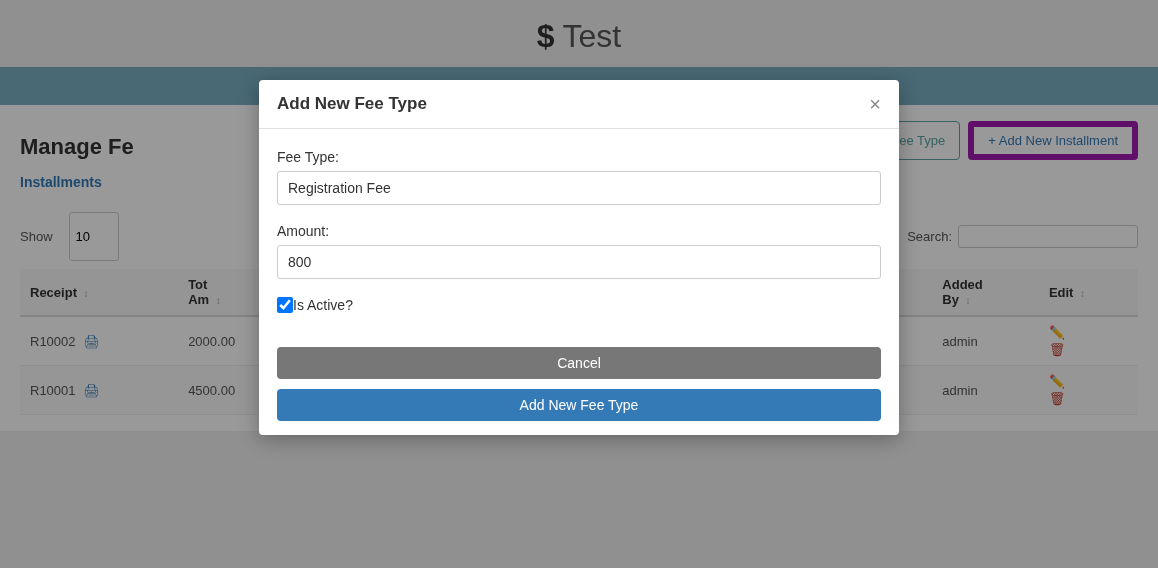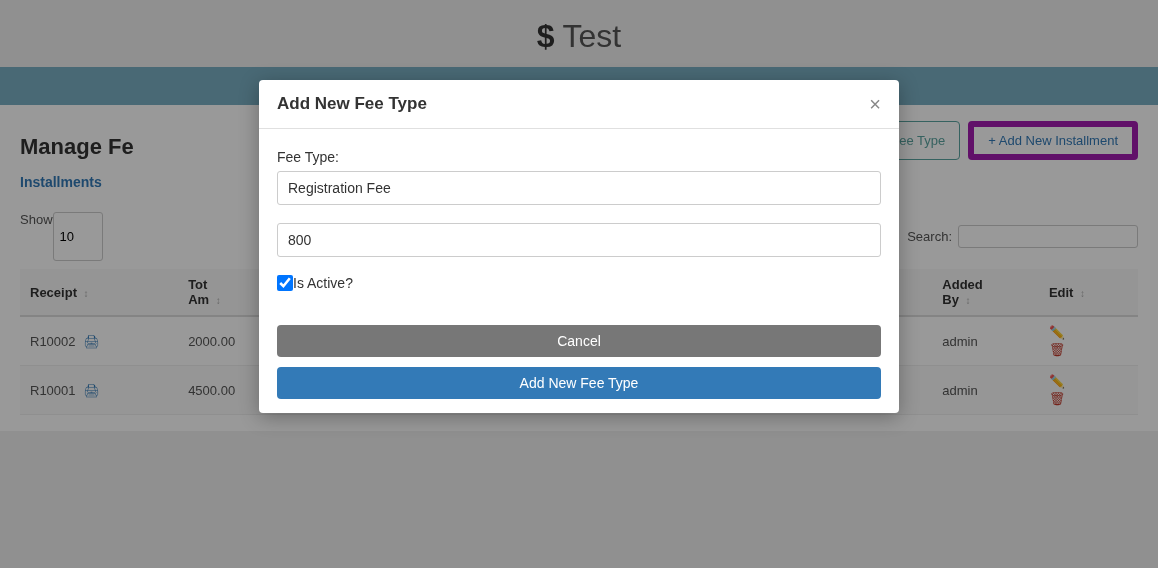--- a/index.html
+++ b/index.html
@@ -106,22 +106,22 @@
 
     .table-controls {
       display: flex;
       justify-content: space-between;
       align-items: center;
       margin: 10px 0 8px;
     }
 
     .show-control {
       display: flex;
-      align-items: flex-start;
-      gap: 0;
+      align-items: center;
+      gap: 16px;
       font-size: 13px;
       color: #555;
     }
 
     .show-input {
       width: 50px;
       border: 1px solid #ccc;
       padding: 16px 6px;
       border-radius: 3px;
       font-size: 13px;
@@ -412,20 +412,21 @@
     <div class="modal-header">
       <span class="modal-title">Add New Fee Type</span>
       <button class="modal-close">×</button>
     </div>
     <div class="modal-body">
       <div class="form-group">
         <label class="form-label">Fee Type:</label>
         <input class="form-input" type="text" value="Registration Fee" style="">
       </div>
       <div class="form-group">
+        <label class="form-label">Amount:</label>
         <input class="form-input" type="text" value="800" style="">
       </div>
       <div class="checkbox-group">
         <input class="checkbox-input" type="checkbox" id="is-active" checked="" style="">
         <label class="checkbox-label" for="is-active">Is Active?</label>
       </div>
     </div>
     <div class="modal-footer">
       <button class="btn-cancel">Cancel</button>
       <button class="btn-add">Add New Fee Type</button>

